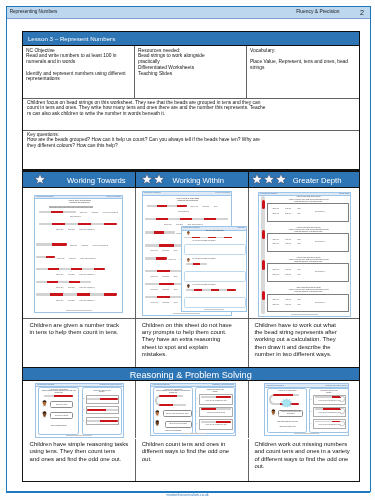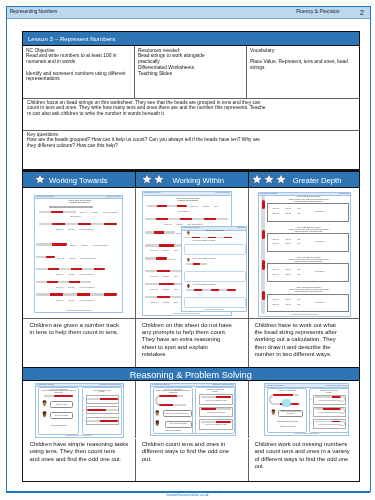--- a/index.html
+++ b/index.html
@@ -126,21 +126,21 @@
   <div class="t2">
 
     <div class="band" style="top:0">
       <div class="colsep" style="left:112.2px;top:-1.2px;bottom:-1.2px;background:#101010"></div>
       <div class="colsep" style="left:224.8px;top:-1.2px;bottom:-1.2px;background:#101010"></div>
       <div class="stars" style="left:10.6px;top:1.2px">
         <svg width="12" height="12" viewBox="0 0 24 24">
             <path d="M12 1.6 L15.05 9.0 L23 9.35 L16.85 14.4 L18.85 22.1 L12 17.75 L5.15 22.1 L7.15 14.4 L1 9.35 L8.95 9.0 Z" fill="#f4f7fb" stroke="#243f67" stroke-width="1.1" stroke-linejoin="round"></path>
           </svg>
       </div>
-      <div class="lbl" style="left:26px">Working Towards</div>
+      <div class="lbl" style="left:44px">Working Towards</div>
 
       <div class="stars" style="left:118.3px;top:1.2px">
         <svg width="12" height="12" viewBox="0 0 24 24">
             <path d="M12 1.6 L15.05 9.0 L23 9.35 L16.85 14.4 L18.85 22.1 L12 17.75 L5.15 22.1 L7.15 14.4 L1 9.35 L8.95 9.0 Z" fill="#f4f7fb" stroke="#243f67" stroke-width="1.1" stroke-linejoin="round"></path>
           </svg><svg width="12" height="12" viewBox="0 0 24 24">
             <path d="M12 1.6 L15.05 9.0 L23 9.35 L16.85 14.4 L18.85 22.1 L12 17.75 L5.15 22.1 L7.15 14.4 L1 9.35 L8.95 9.0 Z" fill="#f4f7fb" stroke="#243f67" stroke-width="1.1" stroke-linejoin="round"></path>
           </svg>
       </div>
       <div class="lbl" style="left:149.4px">Working Within</div>
 

